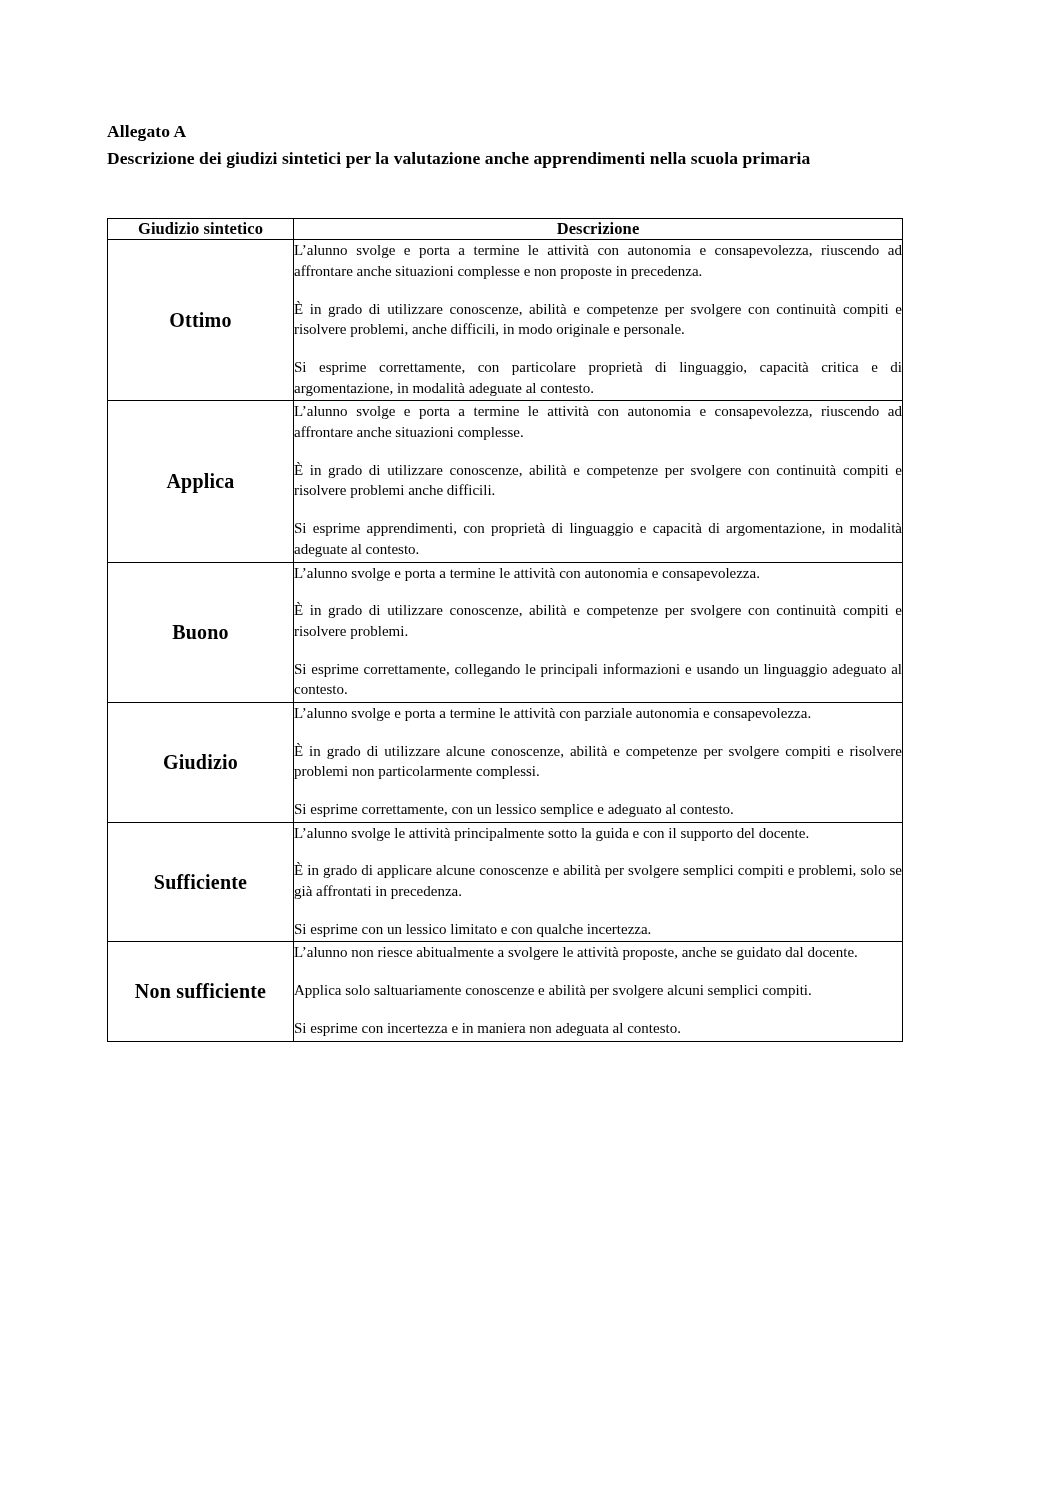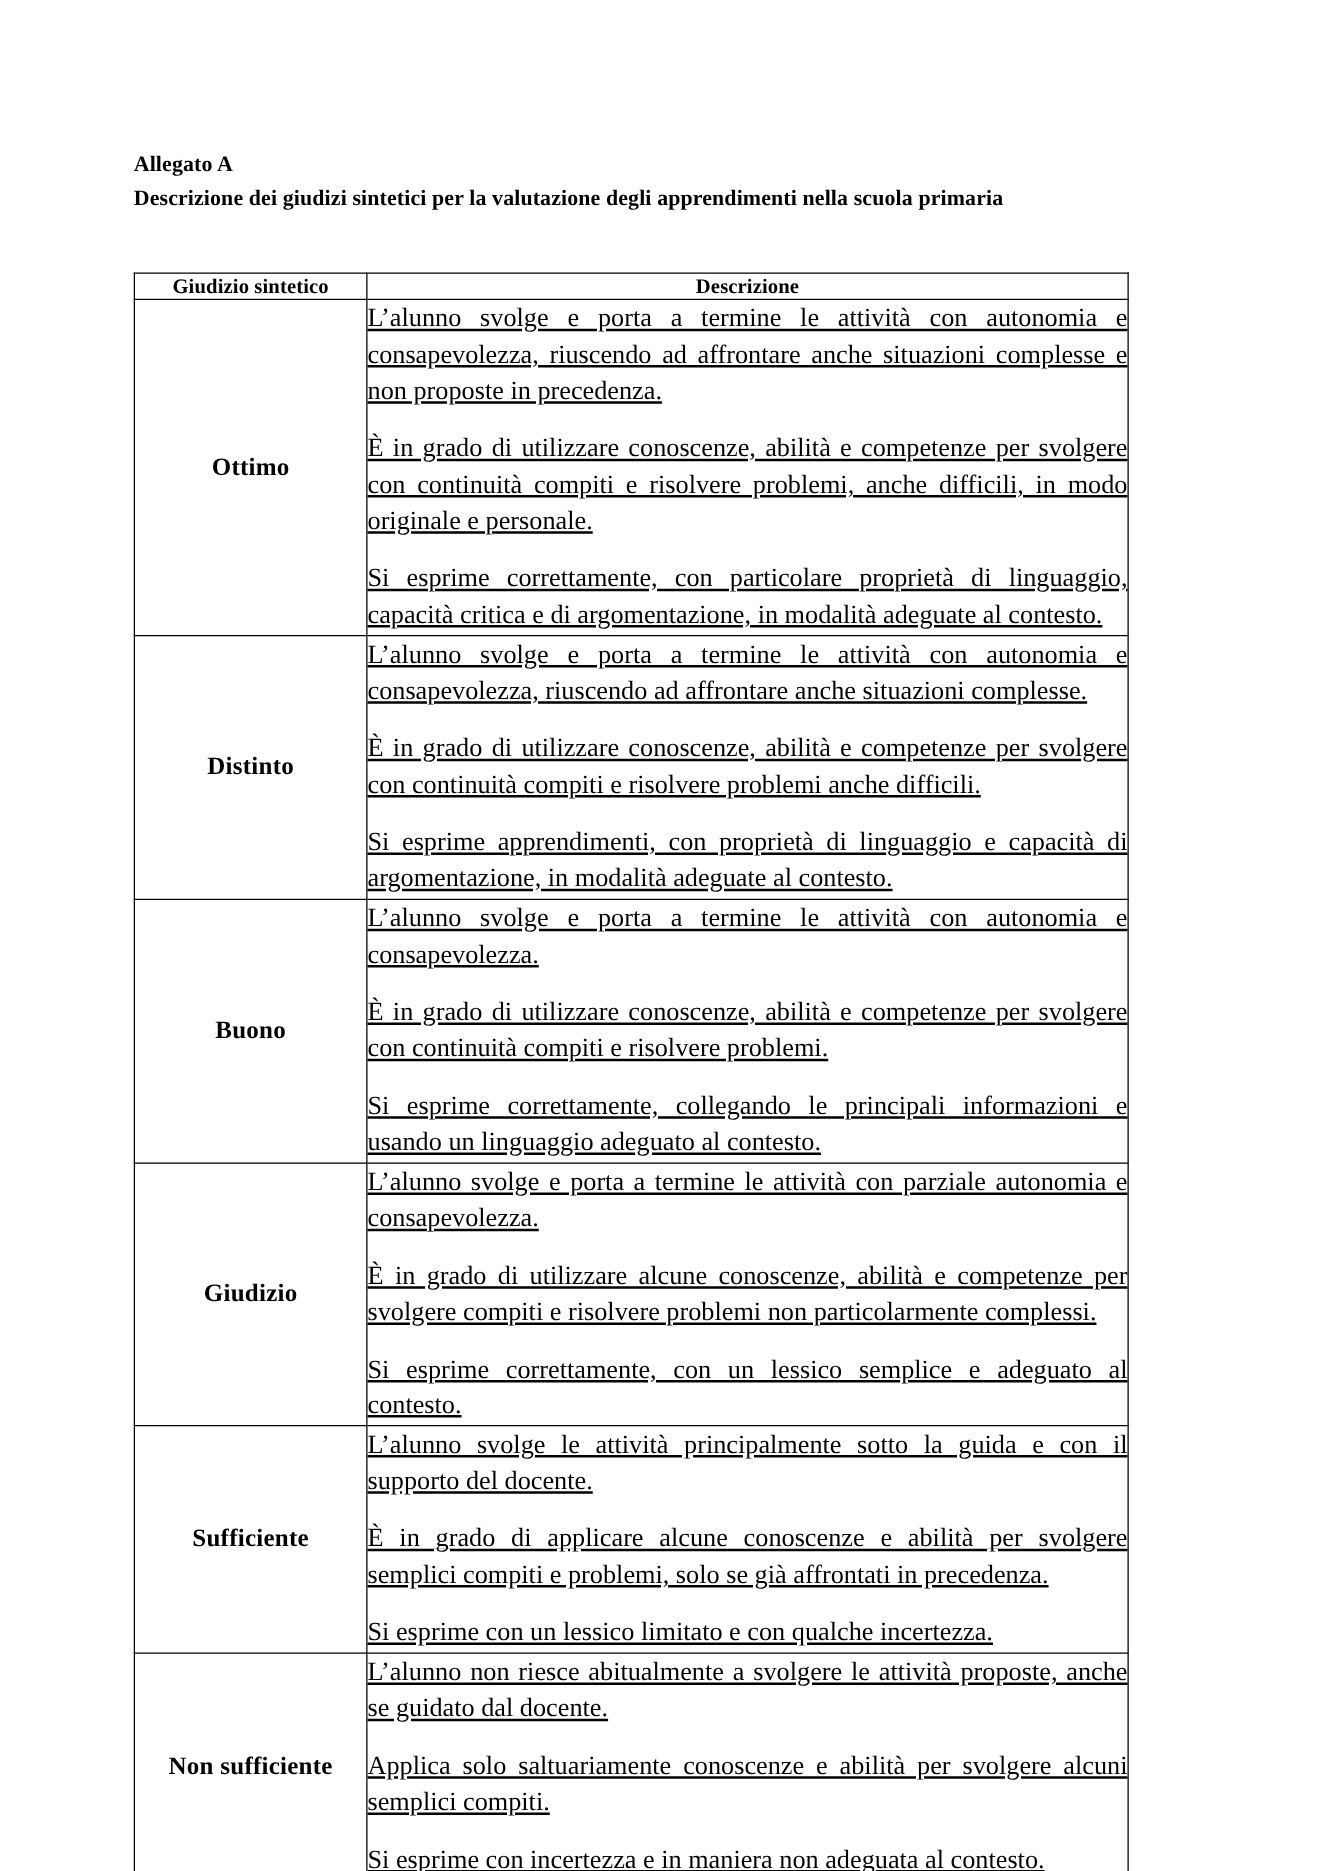--- a/index.html
+++ b/index.html
@@ -55,39 +55,38 @@
     text-align: center;
     letter-spacing: 0.2px;
     padding: 4px 4px;
   }
   td.desc-cell {
     padding: 9px 14px 11px 13px;
     vertical-align: top;
   }
   td.desc-cell p {
     margin: 0 0 17px 0;
-    font-size: 21px;
+    font-size: 15px;
     line-height: 1.38;
     text-align: justify;
     text-justify: inter-word;
     hyphens: none;
-    text-decoration: underline;
   }
   td.desc-cell p:last-child {
     margin-bottom: 2px;
   }
 </style>
 </head>
 <body>
 
 <div class="page">
 
   <div class="doc-title-block">
     <div class="doc-title-line">Allegato A</div>
-    <div class="doc-title-line">Descrizione dei giudizi sintetici per la valutazione degli apprendimenti nella scuola primaria</div>
+    <div class="doc-title-line">Descrizione dei giudizi sintetici per la valutazione anche apprendimenti nella scuola primaria</div>
   </div>
 
   <table class="judgments">
     <colgroup>
       <col class="col-label">
       <col class="col-desc">
     </colgroup>
     <thead>
       <tr>
         <th class="head-cell">Giudizio sintetico</th>
@@ -97,21 +96,21 @@
     <tbody id="table-body">
         <tr>
           <td class="label-cell">Ottimo</td>
           <td class="desc-cell">
             <p>L’alunno svolge e porta a termine le attività con autonomia e consapevolezza, riuscendo ad affrontare anche situazioni complesse e non proposte in precedenza.</p>
             <p>È in grado di utilizzare conoscenze, abilità e competenze per svolgere con continuità compiti e risolvere problemi, anche difficili, in modo originale e personale.</p>
             <p>Si esprime correttamente, con particolare proprietà di linguaggio, capacità critica e di argomentazione, in modalità adeguate al contesto.</p>
           </td>
         </tr>
         <tr>
-          <td class="label-cell">Distinto</td>
+          <td class="label-cell">Applica</td>
           <td class="desc-cell">
             <p>L’alunno svolge e porta a termine le attività con autonomia e consapevolezza, riuscendo ad affrontare anche situazioni complesse.</p>
             <p>È in grado di utilizzare conoscenze, abilità e competenze per svolgere con continuità compiti e risolvere problemi anche difficili.</p>
             <p>Si esprime apprendimenti, con proprietà di linguaggio e capacità di argomentazione, in modalità adeguate al contesto.</p>
           </td>
         </tr>
         <tr>
           <td class="label-cell">Buono</td>
           <td class="desc-cell">
             <p>L’alunno svolge e porta a termine le attività con autonomia e consapevolezza.</p>

